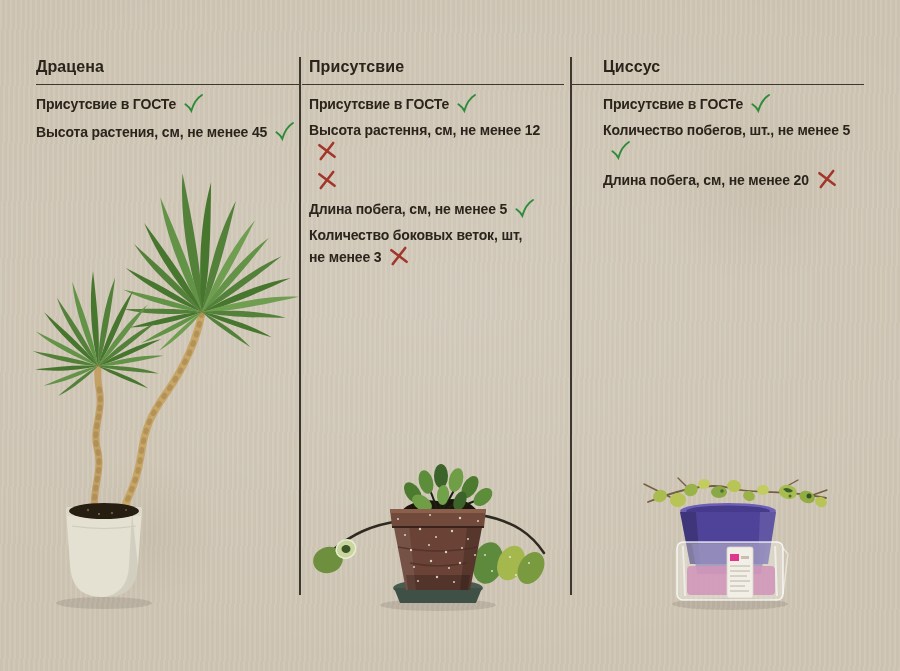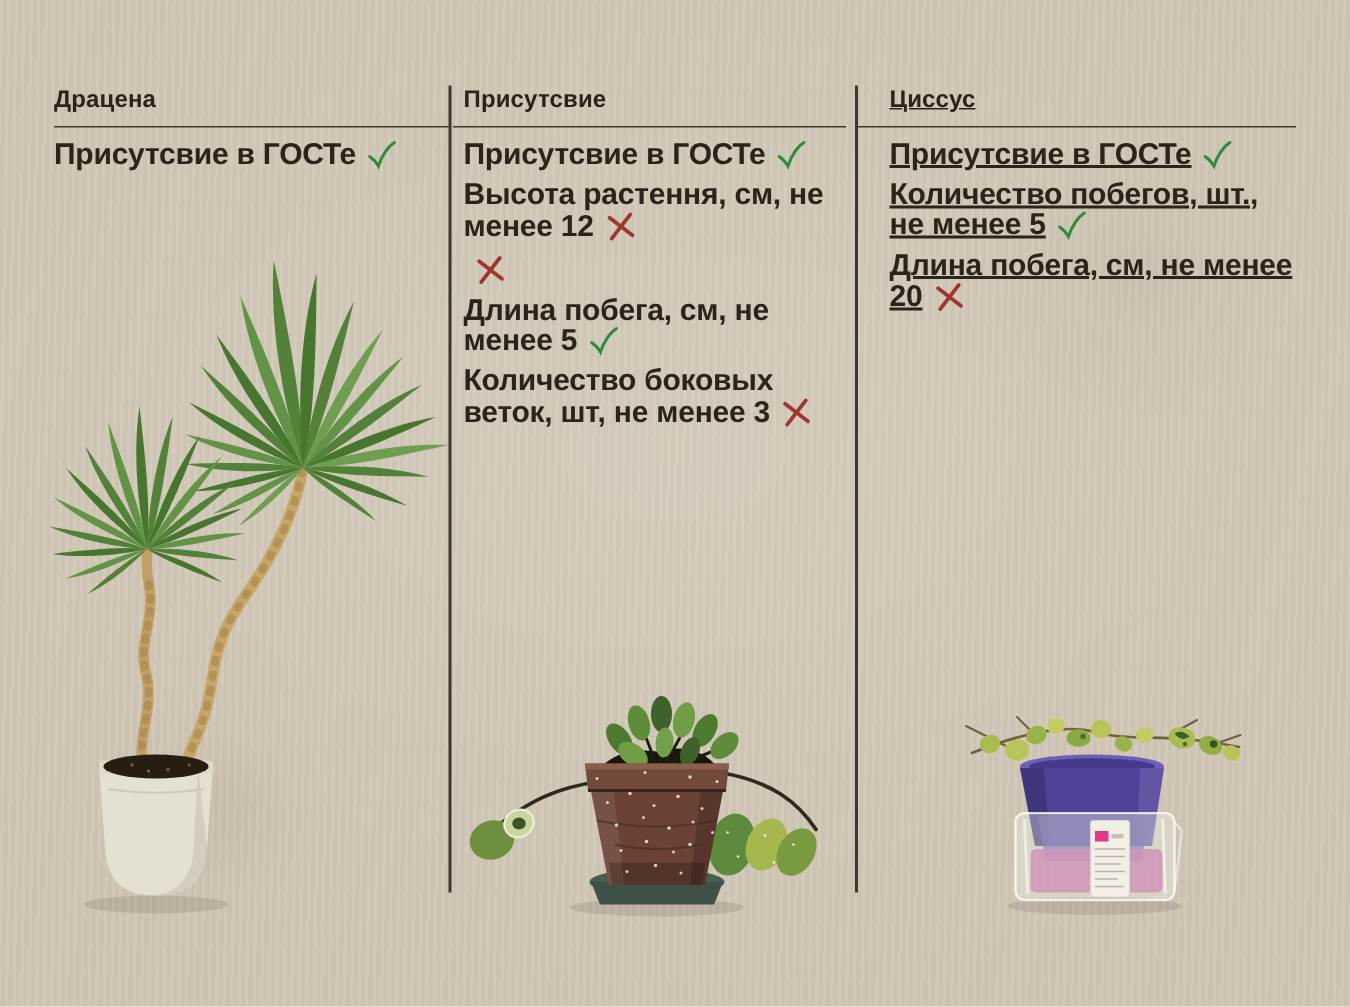--- a/index.html
+++ b/index.html
@@ -15,26 +15,26 @@
       repeating-linear-gradient(91deg, rgba(255,255,255,0.045) 0 2px, rgba(80,68,50,0.03) 2px 5px);
     color:var(--text,#2a241b);
   }
   .divider{position:absolute;top:57px;height:538px;width:1.5px;background:var(--line,#3c382f);}
   .divider.d1{left:299px;}
   .divider.d2{left:570px;}
   .col{position:absolute;top:56px;}
   .col .rule{height:0;border-top:1.6px solid var(--line,#3c382f);margin:0;}
   .col h2{margin:0 0 7px 0;font-size:16px;line-height:21px;font-weight:700;letter-spacing:0.1px;}
   .col ul{list-style:none;margin:8px 0 0 0;padding:0;}
-  .col li{font-size:20px;font-weight:700;line-height:19px;margin:0 0 7px 0;letter-spacing:-0.15px;}
+  .col li{font-size:14px;font-weight:700;line-height:19px;margin:0 0 7px 0;letter-spacing:-0.15px;}
   .col1{left:36px;width:263px;}
   .col2{left:302px;width:262px;}
   .col2 h2,.col2 ul{margin-left:7px;}
   .col3{left:572px;width:292px;}
-  .col3 h2,.col3 ul{margin-left:21px;text-decoration:underline;}
+  .col3 h2,.col3 ul{margin-left:31px;}
   .mark-svg{vertical-align:-5px;margin-left:7px;}
   .icon-check{color:var(--check,#2e8b39);display:none;}
   .icon-cross{color:var(--cross,#a2352c);display:none;transform:rotate(-4deg);}
   .criteria-row.status-pass .icon-check{display:inline-block;}
   .criteria-row.status-fail .icon-cross{display:inline-block;}
   .plant{position:absolute;}
   .plant-dracaena{left:0;top:160px;}
   .plant-peperomia{left:310px;top:455px;}
   .plant-cissus{left:630px;top:440px;}
   .defs-holder{position:absolute;width:0;height:0;overflow:hidden;}
@@ -57,20 +57,23 @@
   </svg>
 
   <div class="divider d1"></div>
   <div class="divider d2"></div>
 
   <div class="col col1">
     <h2>Драцена</h2>
     <div class="rule"></div>
     <ul>
       <li class="criteria-row status-pass"><span>Присутсвие в ГОСТе</span><svg class="mark-svg icon-check" width="21" height="21">
+            <use href="#ck"></use>
+          </svg></li>
+      <li class="criteria-row status-pass"><span>Высота растения, см, не менее 45</span><svg class="mark-svg icon-check" width="21" height="21">
             <use href="#ck"></use>
           </svg></li>
     </ul>
   </div>
 
   <div class="col col2">
     <h2>Присутсвие</h2>
     <div class="rule"></div>
     <ul>
       <li class="criteria-row status-pass"><span>Присутсвие в ГОСТе</span><svg class="mark-svg icon-check" width="21" height="21">

